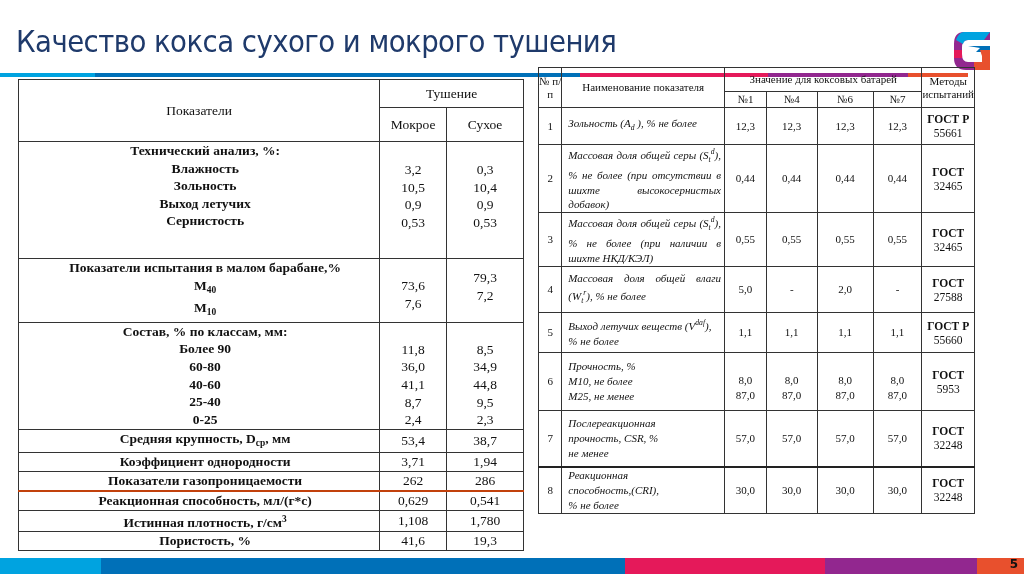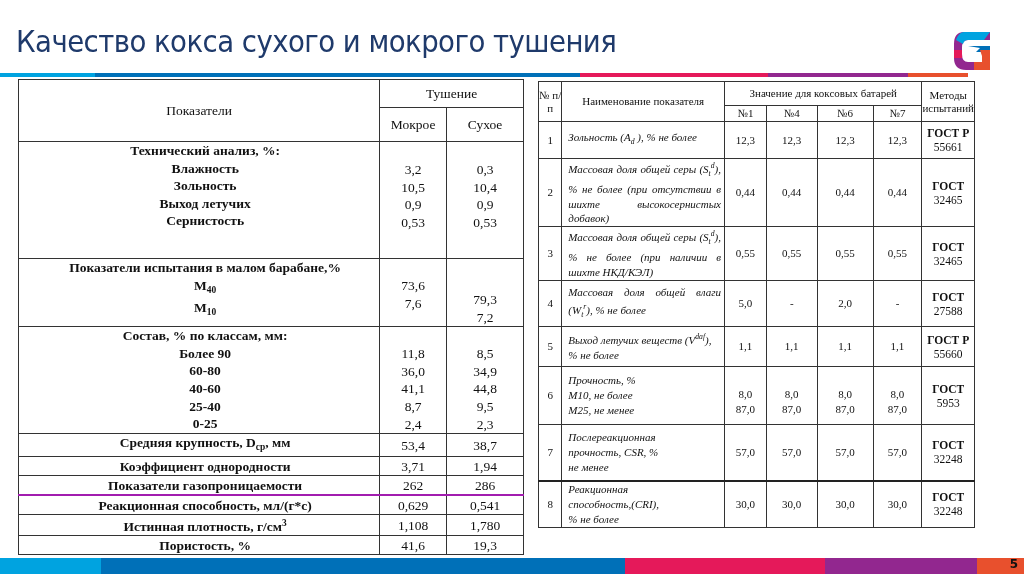--- a/index.html
+++ b/index.html
@@ -16,21 +16,21 @@
 
     
     #t1 { left:18px; top:79px; width:506px; font-size:13.5px; }
     #t1 th { font-weight:normal; text-align:center; font-size:13.5px; }
     #t1 .lbl { padding-left:12px; text-align:center; vertical-align:top; line-height:17.6px;font-weight:bold; }
     #t1 .val { text-align:center; vertical-align:top; line-height:17.6px; }
     #t1 .single td { height:18px; line-height:17px; vertical-align:middle; }
     #t1 .single td.lbl { vertical-align:middle; }
 
     
-    #t2 { left:538px; top:81px; width:437px; font-size:11px;padding-left:8px; }
+    #t2 { left:538px; top:67px; width:437px; font-size:11px;padding-left:8px; }
     #t2 th { font-weight:normal; text-align:center; font-size:11px; line-height:13px; }
     #t2 td { text-align:center; vertical-align:middle; line-height:14.5px; }
     #t2 td.name { text-align:left; padding:0 3px 0 6px; line-height:14.8px;font-style:italic; }
     #t2 td.method { font-weight:bold; font-size:11.5px; line-height:14px; }
     #t2 td.method .num { font-weight:normal; }
     .sub { font-size:70%; vertical-align:-3px; }
     .sup { font-size:70%; vertical-align:5px; }
   </style>
 </head>
 <body>
@@ -92,21 +92,21 @@
   <tr style="height:55px">
     <td class="lbl">
       <div>Показатели испытания в малом барабане,%</div>
       <div><span>М</span><span class="sub">40</span></div>
       <div><span>М</span><span class="sub">10</span></div>
     </td>
     <td class="val" style="padding-top:18px">
       <div>73,6</div>
       <div>7,6</div>
     </td>
-    <td class="val" style="padding-top:32px">
+    <td class="val" style="padding-top:10px">
       <div>79,3</div>
       <div>7,2</div>
     </td>
   </tr>
   <tr style="height:107px">
     <td class="lbl">
       <div>Состав, % по классам, мм:</div>
       <div>Более 90</div>
       <div>60-80</div>
       <div>40-60</div>
@@ -136,21 +136,21 @@
   <tr class="single">
     <td class="lbl">Коэффициент однородности</td>
     <td class="val">3,71</td>
     <td class="val">1,94</td>
   </tr>
   <tr class="single">
     <td class="lbl">Показатели газопроницаемости</td>
     <td class="val">262</td>
     <td class="val">286</td>
   </tr>
-  <tr class="single" style="border-top:2px solid #a21caf">
+  <tr class="single" style="border-top:2px solid #c2410c">
     <td class="lbl">Реакционная способность, мл/(г*с)</td>
     <td class="val">0,629</td>
     <td class="val">0,541</td>
   </tr>
   <tr class="single">
     <td class="lbl"><span>Истинная плотность, г/см</span><span class="sup">3</span></td>
     <td class="val">1,108</td>
     <td class="val">1,780</td>
   </tr>
   <tr class="single">

